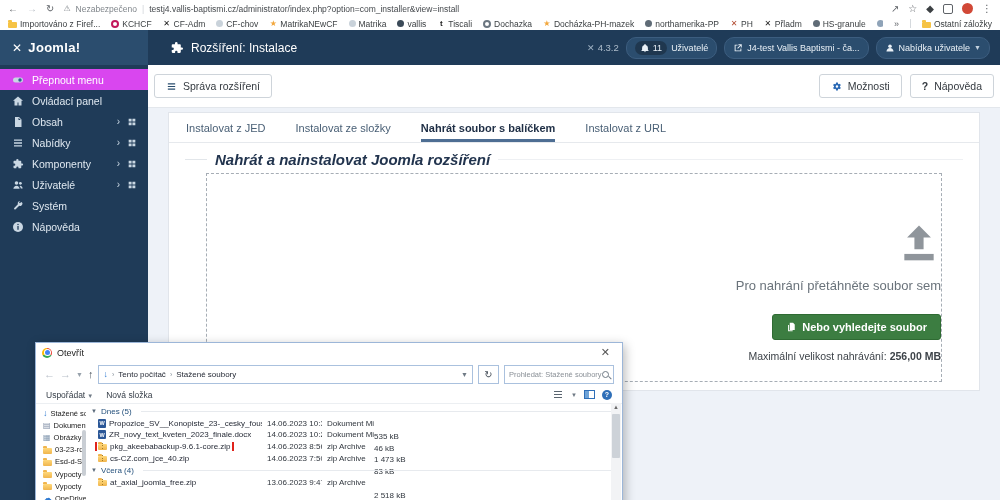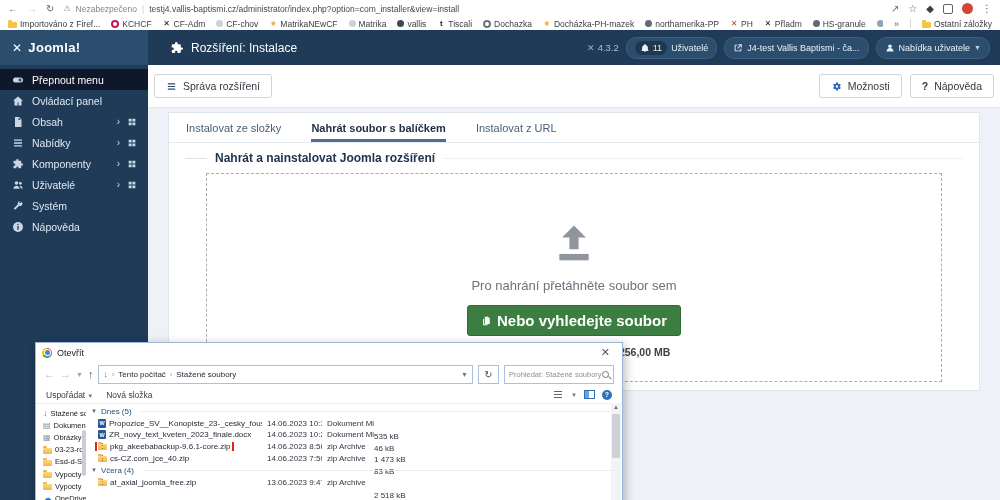--- a/index.html
+++ b/index.html
@@ -41,46 +41,46 @@
   .hright{margin-left:auto;display:flex;align-items:center;gap:7px;padding-right:10px;}
   .jver{color:#aebdcb;font-size:9.5px;display:flex;gap:3px;align-items:center;}
   .pill{height:20px;border-radius:10px;background:#2b4d6e;border:1px solid #3c5d7f;color:#eaf1f7;
         font-size:9px;display:inline-flex;align-items:center;gap:4px;padding:0 8px;cursor:pointer;white-space:nowrap;}
   .pill .caret{font-size:7px;color:#c3d2df;}
   .pill-inner{background:rgba(0,0,0,.28);border-radius:8px;padding:0 5px;height:14px;display:inline-flex;align-items:center;gap:3px;}
 
   
   .sidebar{position:absolute;top:65px;left:0;bottom:0;width:148px;background:#1f3b58;z-index:2;padding-top:4px;box-sizing:border-box;}
   .sitem{height:21px;display:flex;align-items:center;gap:8px;padding:0 11px;color:#dfe8f0;font-size:10.5px;cursor:pointer;}
-  .sitem.active{background:#0f172a;color:#fff;}
+  .sitem.active{background:#d946ef;color:#fff;}
   .sic{width:13px;color:#c9d7e3;}
   .sright{margin-left:auto;display:flex;align-items:center;gap:7px;color:#c9d7e3;}
   .chev{font-size:10px;}
 
   
   .main{position:absolute;top:65px;left:148px;right:0;bottom:0;background:#eef2f8;z-index:1;}
   .toolbar{height:42px;background:#fff;border-bottom:1px solid #e3e7ec;display:flex;align-items:center;padding:0 6px;gap:8px;}
   .btn{display:inline-flex;align-items:center;gap:6px;background:#fff;border:1px solid #ced4da;border-radius:3px;
        padding:5px 11px;font-size:10.5px;color:#343a40;cursor:pointer;font-family:inherit;}
   .btn b{font-weight:bold;}
   .sp{flex:1;}
   .card{position:absolute;left:20px;right:20px;top:47px;height:279px;background:#fff;border:1px solid #e1e5eb;box-sizing:border-box;}
   .tabbar{height:29px;display:flex;gap:30px;padding:0 17px;border-bottom:1px solid #e6e9ed;}
   .tab{display:flex;align-items:center;font-size:11px;color:#4a6076;cursor:pointer;}
   .tab.active{color:#1d2d44;font-weight:bold;box-shadow:inset 0 -3px 0 #4e6e93;}
   .legendrow{position:absolute;top:38px;left:16px;right:16px;display:flex;align-items:center;gap:8px;}
   .legendrow::before{content:"";width:22px;height:1px;background:#e2e6ea;}
   .legendrow::after{content:"";flex:1;height:1px;background:#eef0f3;}
-  .legend{font-size:12px;font-weight:bold;color:#22344e;}
+  .legend{font-size:15px;font-weight:bold;color:#22344e;font-style:italic;}
   .dropzone{position:absolute;left:37px;right:37px;top:60px;bottom:8px;border:1px dashed #a6adb5;
-            display:flex;flex-direction:column;align-items:center;padding-top:46px;box-sizing:border-box;}
+            display:flex;flex-direction:column;align-items:flex-end;padding-top:46px;box-sizing:border-box;}
   .upico{color:#8f959b;margin-bottom:14px;}
   .dragtext{font-size:13px;color:#6a737b;margin-bottom:12px;}
   .greenbtn{display:inline-flex;align-items:center;gap:6px;background:#3c7d41;border:1px solid #2f6b33;border-radius:3px;
-            color:#fff;font-size:15px;font-weight:bold;padding:6px 13px;cursor:pointer;font-family:inherit;margin-bottom:10px;}
+            color:#fff;font-size:11px;font-weight:bold;padding:6px 13px;cursor:pointer;font-family:inherit;margin-bottom:10px;margin-top:9px;}
   .maxline{font-size:10.5px;color:#3d4349;}
   .maxline b{font-weight:bold;}
 
   
   .dialog{position:absolute;left:35px;top:342px;width:588px;height:200px;background:#fff;border:1px solid #9cb6d8;
           box-shadow:2px 3px 10px rgba(0,0,0,.28);z-index:10;box-sizing:border-box;font-size:8px;color:#222;}
   .dtitle{height:19px;display:flex;align-items:center;gap:5px;padding:0 6px;font-size:9px;color:#222;}
   .chromeball{width:10px;height:10px;border-radius:50%;background:conic-gradient(#ea4335 0 33%,#34a853 0 66%,#fbbc05 0 100%);position:relative;}
   .chromeball::after{content:"";position:absolute;left:2.5px;top:2.5px;width:5px;height:5px;border-radius:50%;background:#4285f4;box-shadow:0 0 0 1px #fff;}
   .dclose{margin-left:auto;font-size:11px;color:#555;padding:0 6px;cursor:pointer;}
@@ -402,20 +402,21 @@
         </span>
       <span>Možnosti</span>
     </button>
     <button class="btn">
       <b>?</b>
       <span>Nápověda</span>
     </button>
   </div>
   <div class="card">
     <div class="tabbar" id="tabbar">
+        <div class="tab">Instalovat z JED</div>
         <div class="tab">Instalovat ze složky</div>
         <div class="tab active">Nahrát soubor s balíčkem</div>
         <div class="tab">Instalovat z URL</div>
       </div>
     <div class="legendrow">
       <span class="legend">Nahrát a nainstalovat Joomla rozšíření</span>
     </div>
     <div class="dropzone">
       <span class="upico ni" id="ico-upload">
           <svg width="44" height="44" viewBox="0 0 24 24" fill="currentColor">

